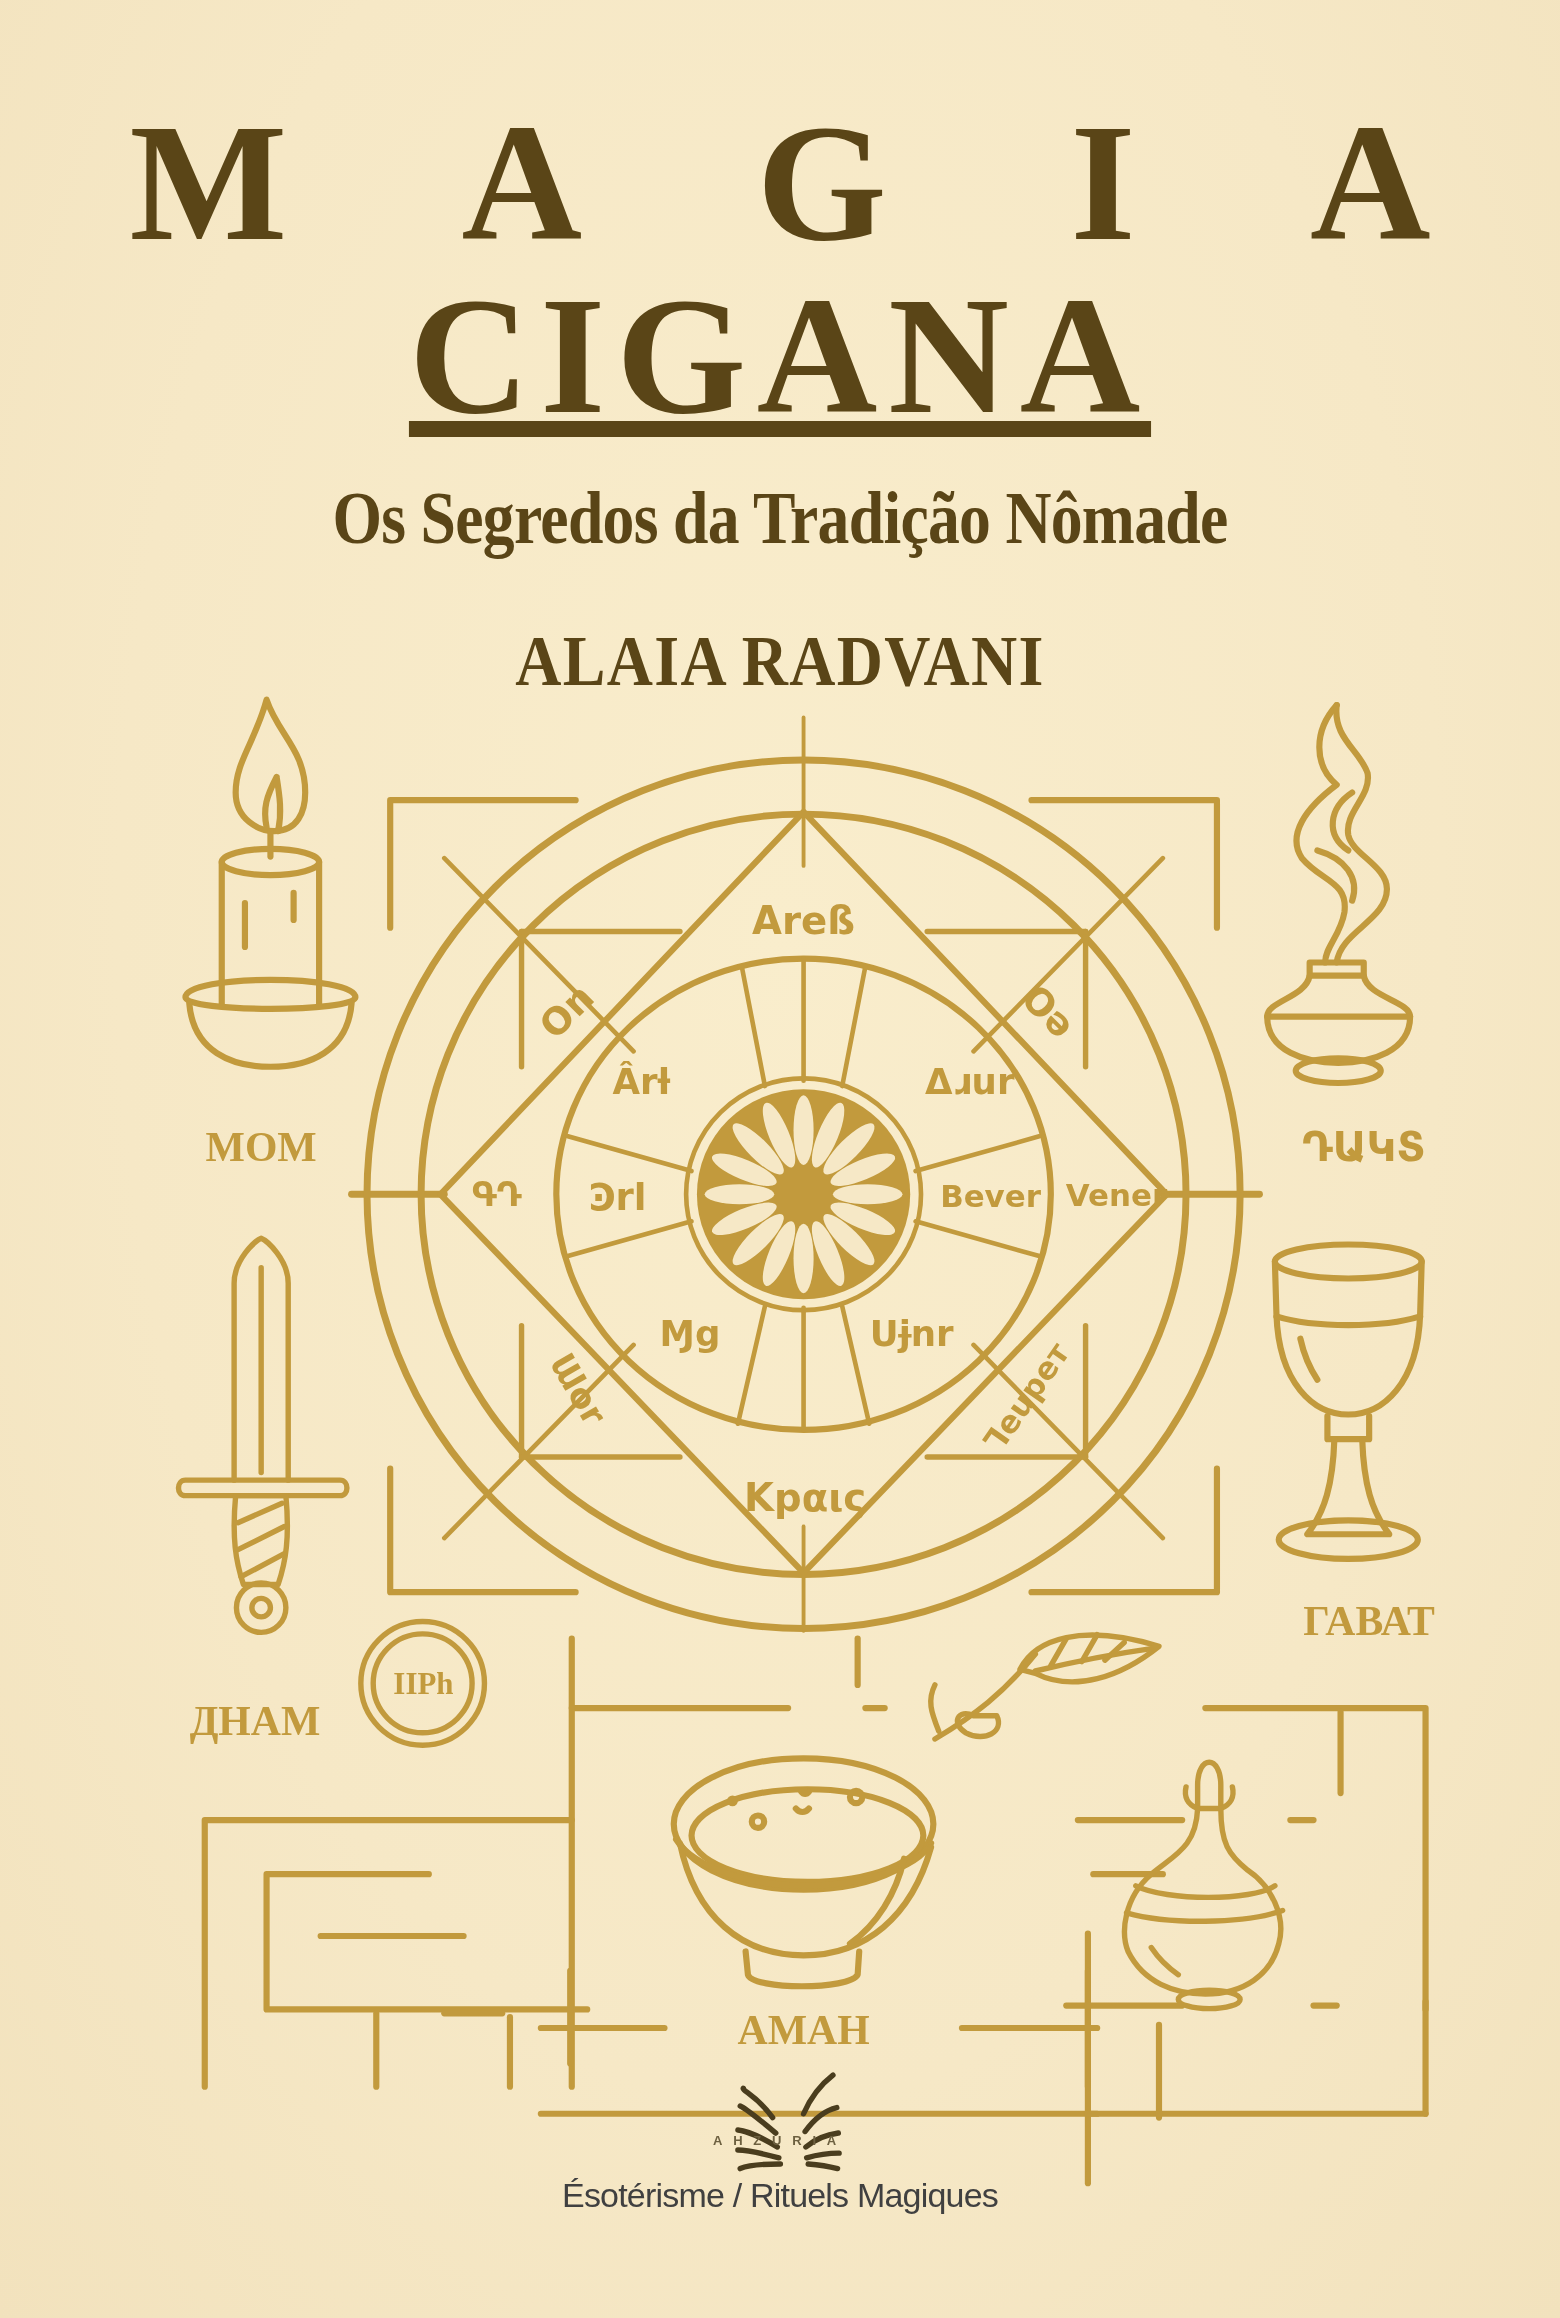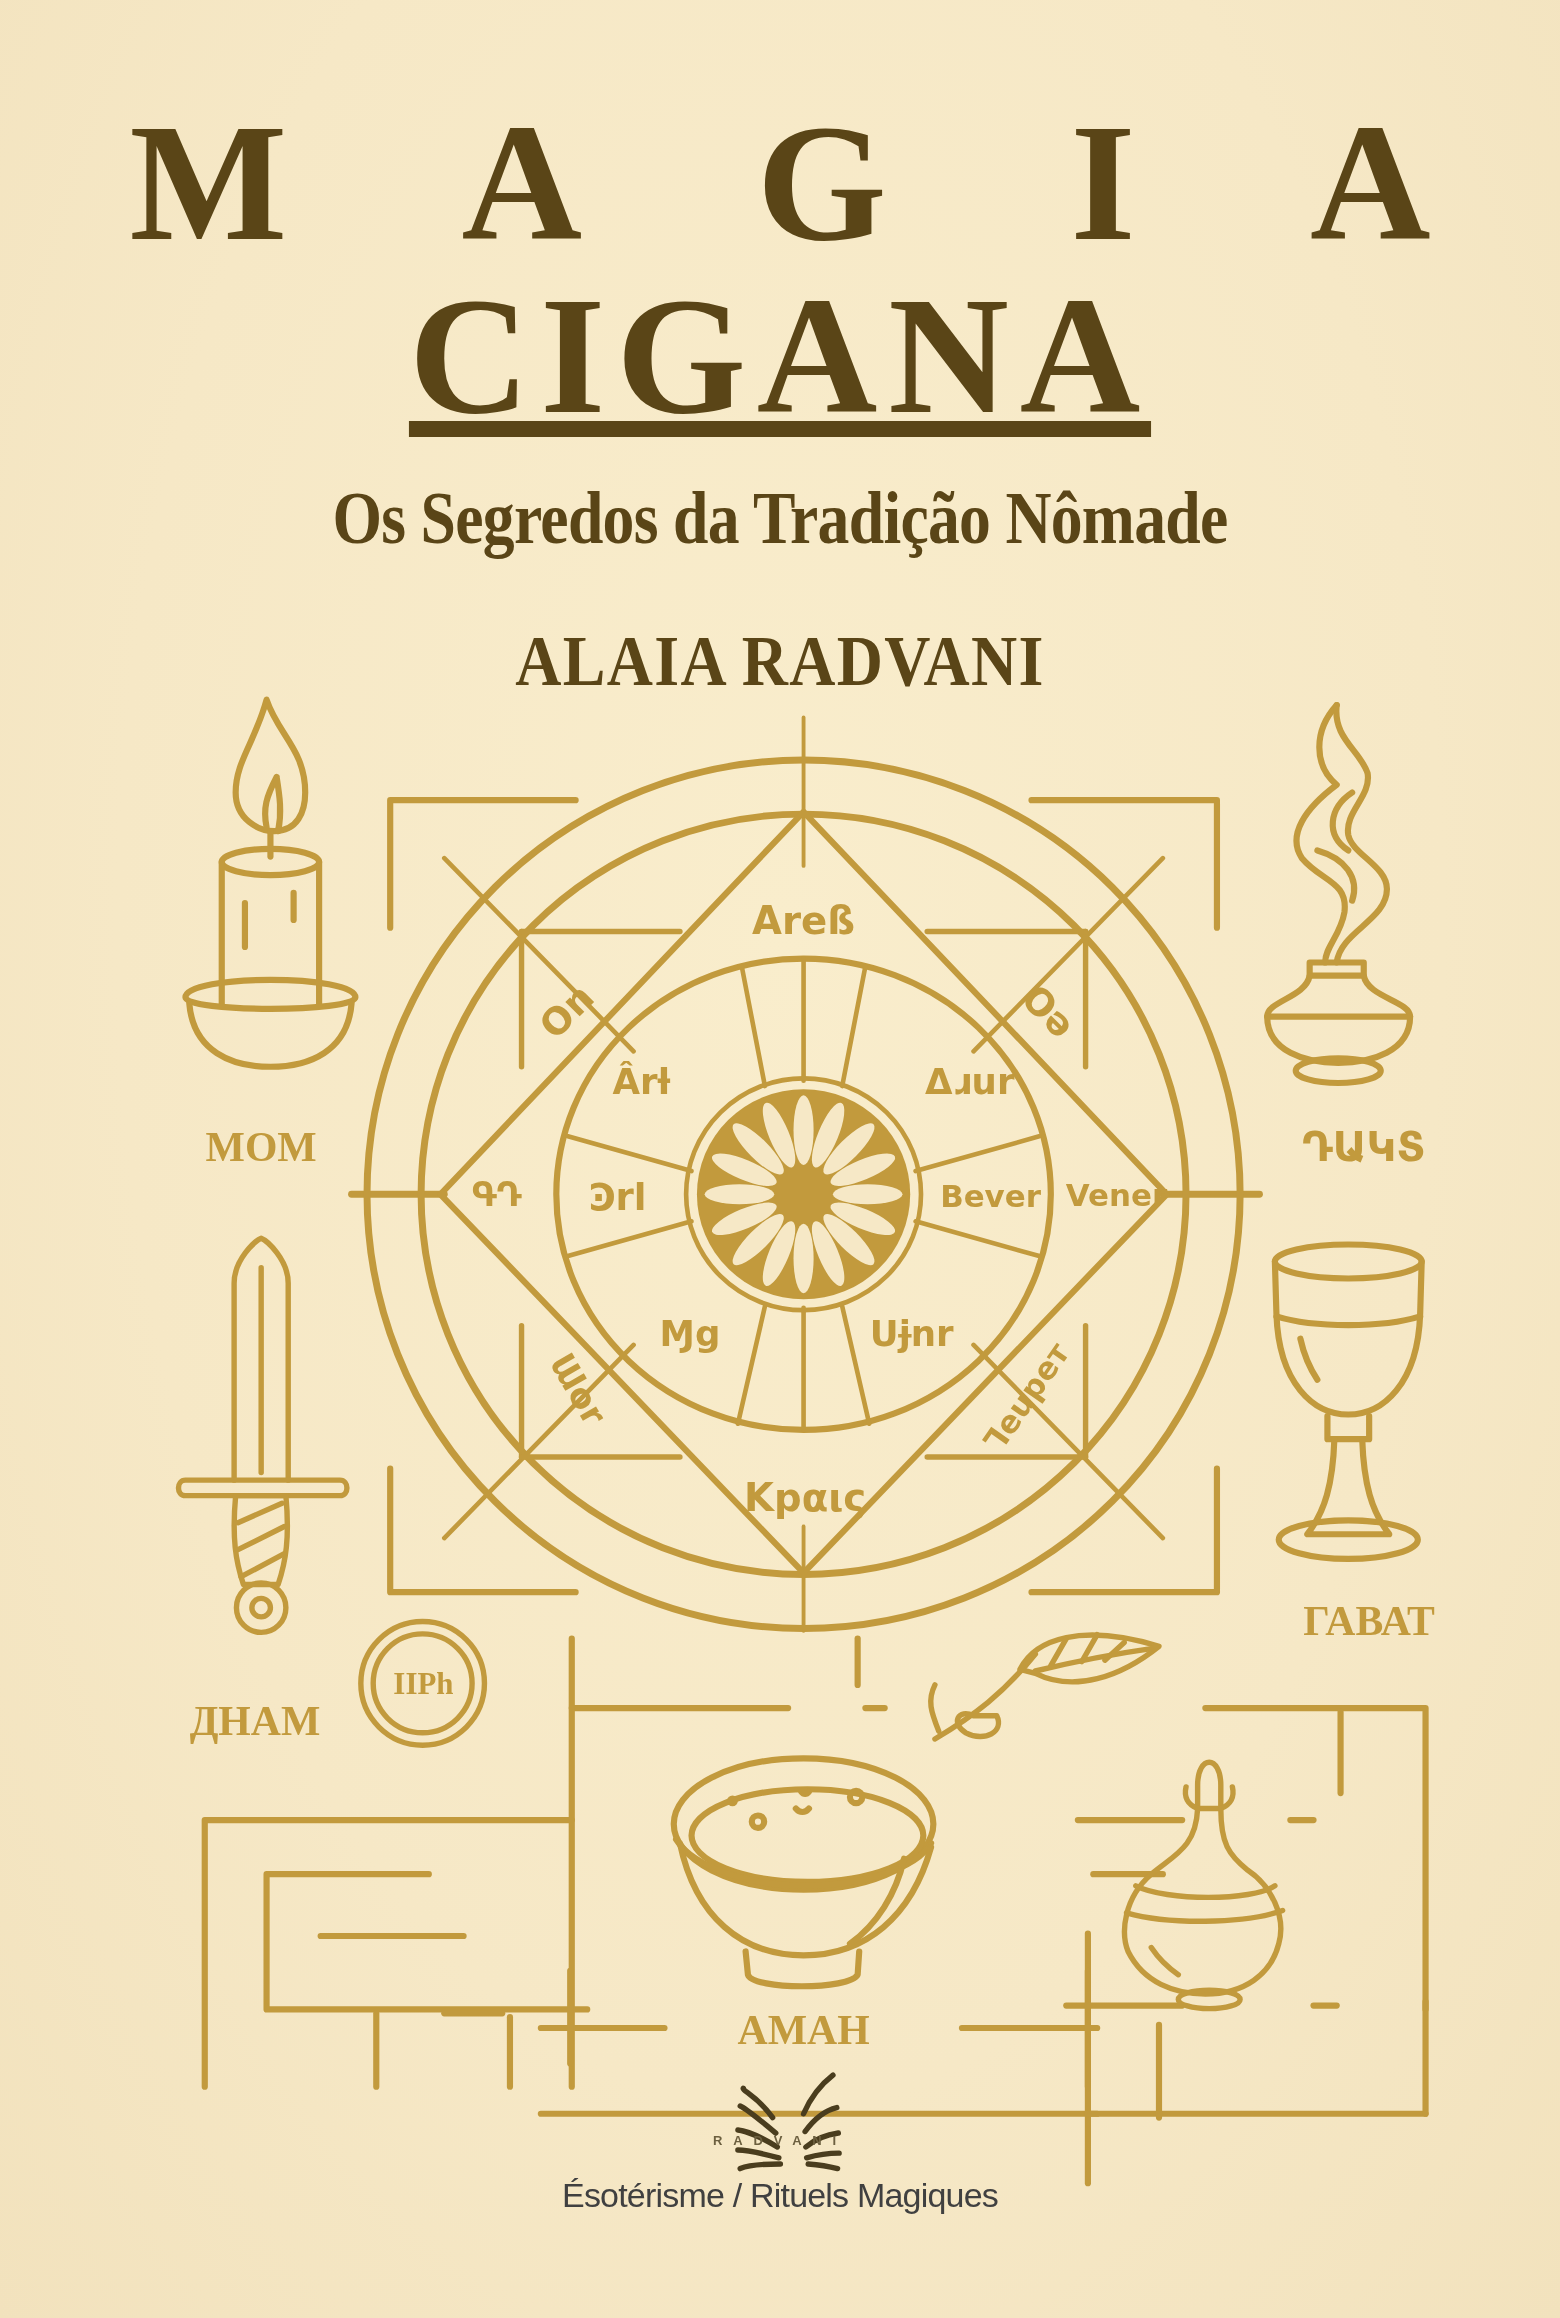--- a/index.html
+++ b/index.html
@@ -260,16 +260,16 @@
       <path d="M1008,2792 C985,2786 965,2782 955,2782"></path>
       <path d="M1010,2800 C990,2800 970,2801 958,2806"></path>
       <path d="M1040,2735 C1050,2712 1065,2695 1078,2685"></path>
       <path d="M1042,2758 C1055,2740 1070,2730 1083,2727"></path>
       <path d="M1043,2778 C1055,2768 1070,2762 1085,2760"></path>
       <path d="M1044,2792 C1058,2788 1072,2786 1086,2786"></path>
       <path d="M1046,2800 C1058,2801 1072,2803 1084,2806"></path>
     </g>
   </svg>
 
-  <div id="publisher-name">RADVANI</div>
+  <div id="publisher-name">AHZURIA</div>
   <div id="category">Ésotérisme / Rituels Magiques</div>
 </div>
 
 
 </body></html>

